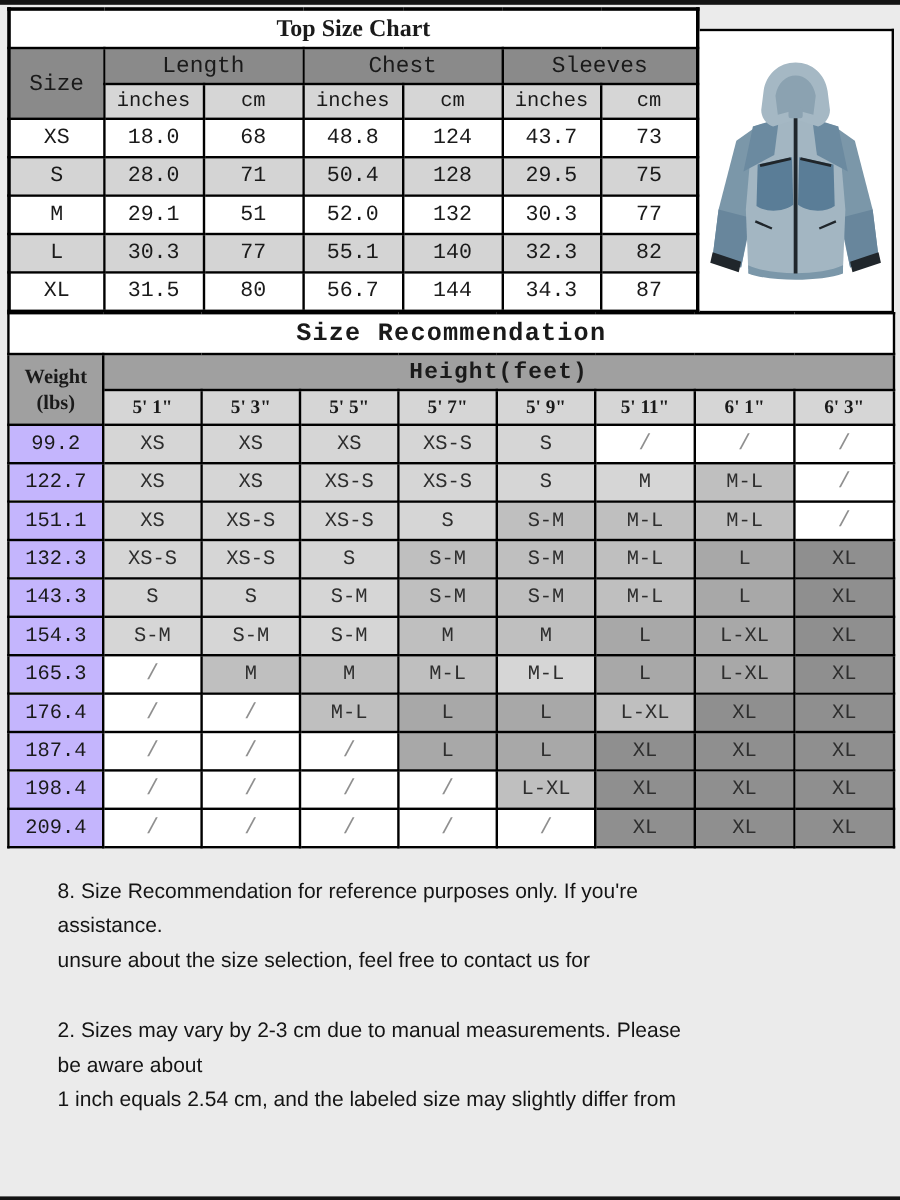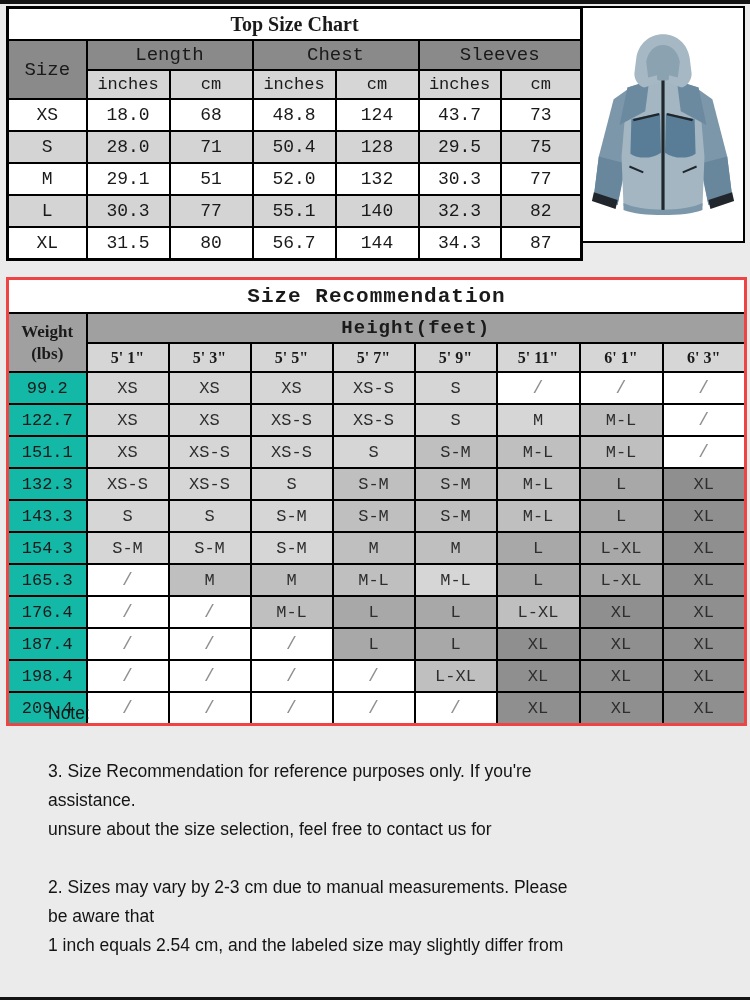--- a/index.html
+++ b/index.html
@@ -9,38 +9,38 @@
     font-family:"Liberation Sans",sans-serif;color:#1a1a1a;
   }
   .edge{position:absolute;left:0;right:0;background:#141414;}
   .edge-top{top:0;height:4px;}
   .edge-bottom{bottom:0;height:3px;}
 
   table{border-collapse:collapse;table-layout:fixed;}
   td{border:2px solid #000;text-align:center;vertical-align:middle;padding:0;overflow:hidden;white-space:nowrap;}
 
   
-  .top-section{position:absolute;top:6px;left:6px;display:flex;align-items:flex-start;}
+  .top-section{position:absolute;top:6px;left:6px;display:flex;align-items:flex-end;}
   .top-table{width:574px;border:3px solid #000;background:#fff;}
   .top-table .title-cell{height:30px;background:#fff;font-family:"Liberation Serif",serif;font-weight:bold;font-size:20px;}
   .hdr-dark{background:var(--header-dark,#8a8a8a);font-family:"Liberation Mono",monospace;font-size:19px;height:28px;}
   .hdr-light{background:var(--subheader-light,#d6d6d6);font-family:"Liberation Mono",monospace;font-size:17px;height:27px;}
   .top-table .cell{font-family:"Liberation Mono",monospace;font-size:18px;height:30px;background:#fff;}
   .top-table tr.row-shaded .cell{background:var(--row-shaded,#d4d4d4);}
 
   .jacket-box{width:162px;border:2px solid #000;border-left:none;background:#ffffff;
     display:flex;align-items:flex-end;justify-content:center;box-sizing:border-box;}
 
   
-  .rec-table{position:absolute;top:277px;left:6px;width:738px;border:3px solid #ef4444;background:#fff;}
+  .rec-table{position:absolute;top:260px;left:6px;width:738px;border:1px solid #ef4444;background:#fff;}
   .rec-table .title-cell{height:32px;background:#fff;font-family:"Liberation Mono",monospace;font-weight:bold;font-size:21px;letter-spacing:1px;}
   .rec-weight-hdr{background:var(--header-medium,#a0a0a0);font-family:"Liberation Serif",serif;font-weight:bold;font-size:17px;line-height:1.25;white-space:normal;}
   .rec-height-hdr{background:var(--header-medium,#a0a0a0);font-family:"Liberation Mono",monospace;font-weight:bold;font-size:19px;height:28px;letter-spacing:1px;}
   .rec-tick{background:var(--subheader-light,#d6d6d6);font-family:"Liberation Serif",serif;font-weight:bold;font-size:16px;height:27px;}
-  .rec-weight{background:#14b8a6;font-family:"Liberation Mono",monospace;font-size:17px;height:30px;}
+  .rec-weight{background:#c4b5fd;font-family:"Liberation Mono",monospace;font-size:17px;height:30px;}
   .rec-cell{font-family:"Liberation Mono",monospace;font-size:17px;color:#2e2e2e;height:30px;}
   .rec-cell.slash{color:#8f8f8f;font-size:18px;}
 
   
   .notes{position:absolute;top:699px;left:48px;width:660px;font-size:17.5px;line-height:29px;color:#141414;}
   .note-line{min-height:29px;}
 </style>
 </head>
 <body>
 
@@ -312,24 +312,23 @@
         <td class="rec-cell slash" style="background: rgb(255, 255, 255);">/</td>
         <td class="rec-cell slash" style="background: rgb(255, 255, 255);">/</td>
         <td class="rec-cell" style="background: rgb(143, 143, 143);">XL</td>
         <td class="rec-cell" style="background: rgb(143, 143, 143);">XL</td>
         <td class="rec-cell" style="background: rgb(143, 143, 143);">XL</td>
       </tr>
     </tbody>
 </table>
 
 <div class="notes">
-    <div class="note-line">Note:</div>
     <div class="note-line">&nbsp;</div>
-    <div class="note-line">3. Size Recommendation for reference purposes only. If you're</div>
+    <div class="note-line">8. Size Recommendation for reference purposes only. If you're</div>
     <div class="note-line">assistance.</div>
     <div class="note-line">unsure about the size selection, feel free to contact us for</div>
     <div class="note-line">&nbsp;</div>
     <div class="note-line">2. Sizes may vary by 2-3 cm due to manual measurements. Please</div>
-    <div class="note-line">be aware that</div>
+    <div class="note-line">be aware about</div>
     <div class="note-line">1 inch equals 2.54 cm, and the labeled size may slightly differ from</div>
   </div>
 
 <div class="edge edge-bottom"></div>
 
 </body></html>

